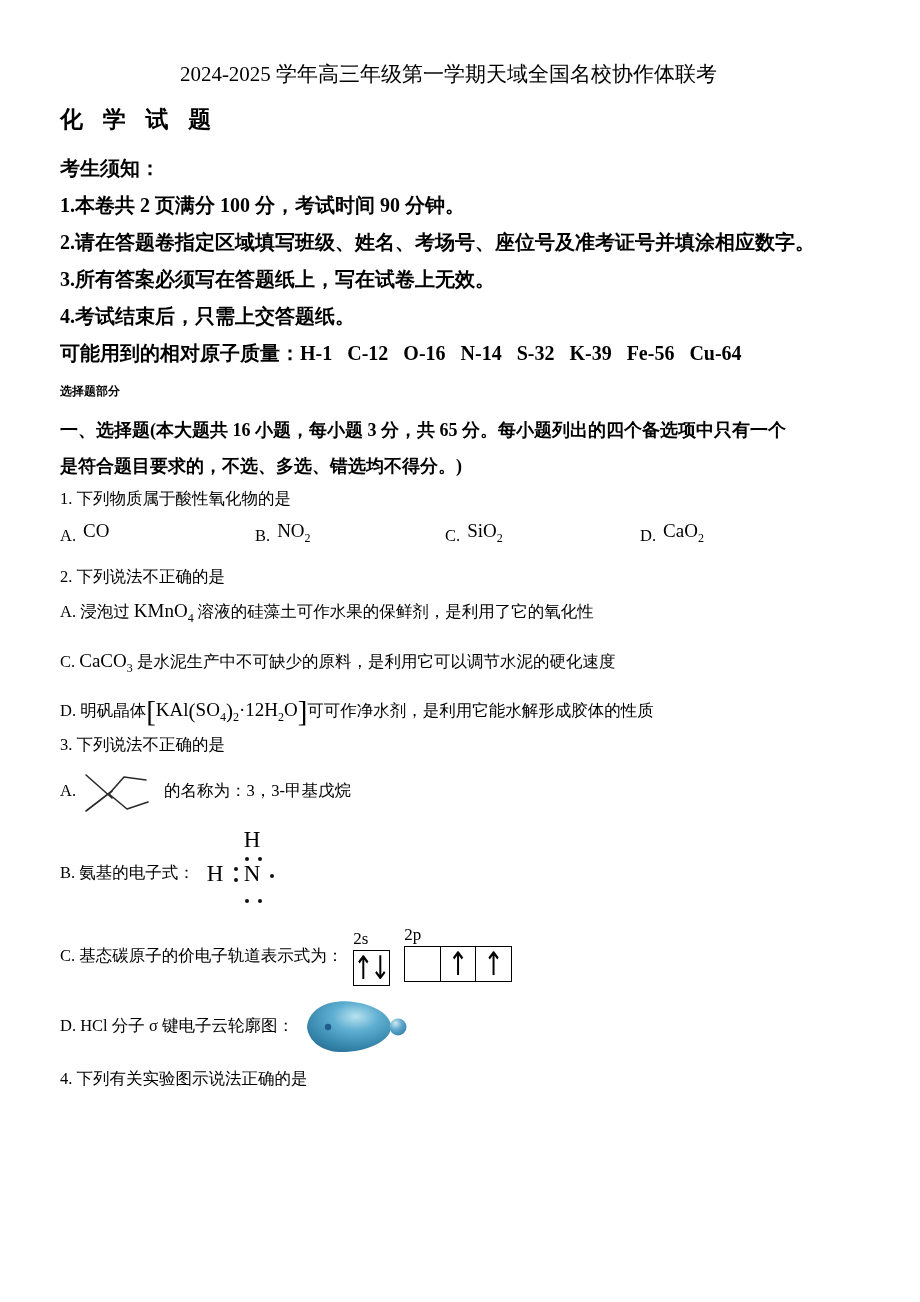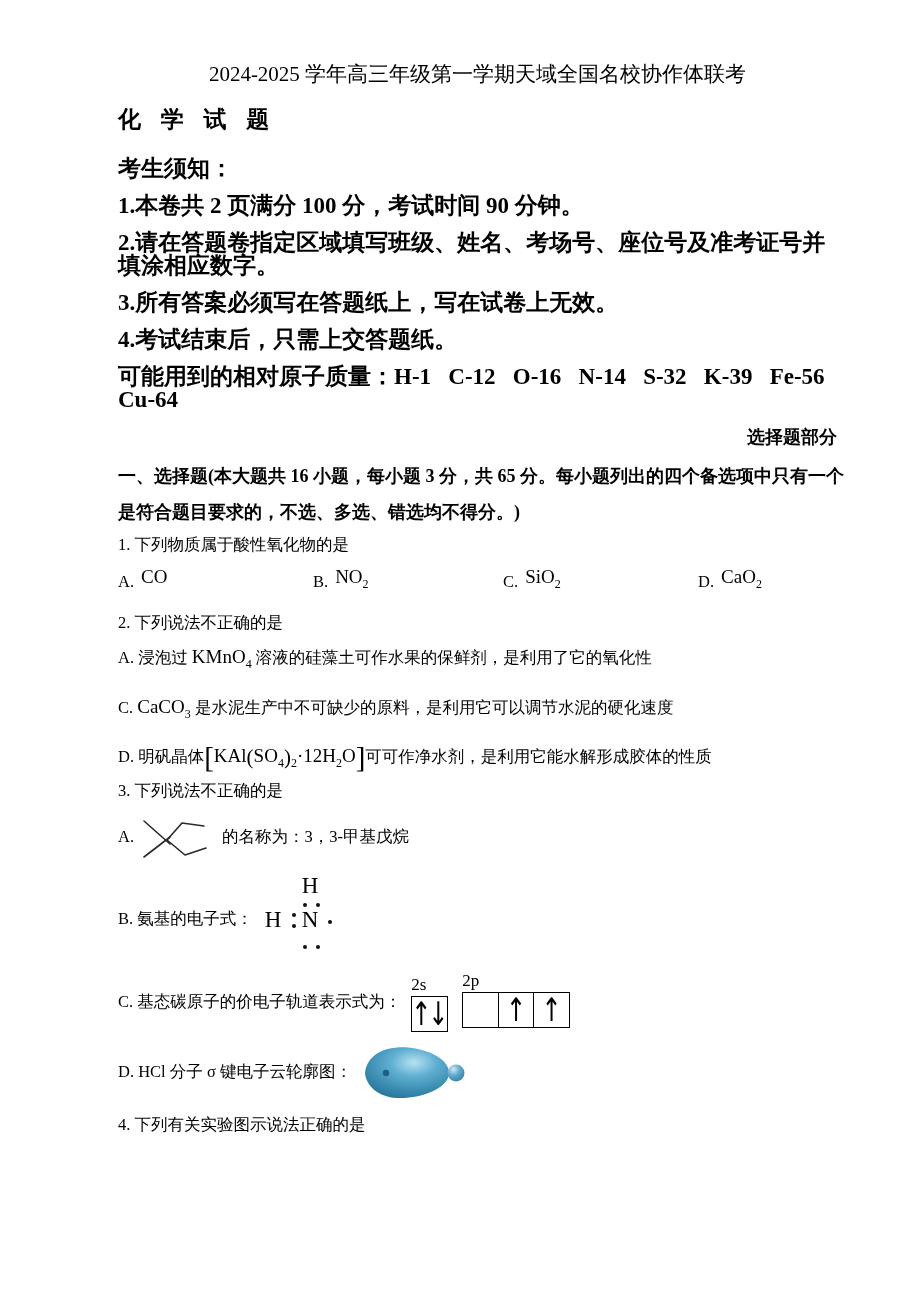--- a/index.html
+++ b/index.html
@@ -1,26 +1,26 @@
 <!DOCTYPE html>
 <html><head>
 <meta charset="utf-8">
 <style>
   html,body{margin:0;padding:0;background:#ffffff;}
   .page{
     width:920px;height:1302px;box-sizing:border-box;
-    padding:60px 83px 20px 118px;overflow:hidden;background:#fff;color:#000;
+    padding:60px 83px 20px 60px;overflow:hidden;background:#fff;color:#000;
     font-family:"Liberation Serif","DejavU Serif",serif;
     font-family:"Liberation Serif","DejaVu Serif",serif;
   }
   .nowrap{white-space:nowrap;}
   .doc-title{font-size:21px;font-weight:400;text-align:center;margin:0 0 16px;white-space:nowrap;}
   .doc-subtitle{font-size:23px;font-weight:700;letter-spacing:7px;margin:0 0 22px;}
-  .notice p{font-size:23px;font-weight:700;margin:0 0 14px;line-height:23px;white-space:pre-wrap;}
-  .part-heading{font-size:18px;font-weight:700;text-align:right;margin:0 0 12px;line-height:25px;}
+  .notice p{font-size:20px;font-weight:700;margin:0 0 14px;line-height:23px;white-space:pre-wrap;}
+  .part-heading{font-size:12px;font-weight:700;text-align:left;margin:0 0 12px;line-height:25px;}
   .inst{font-size:18px;font-weight:700;margin:0 0 8px;line-height:28px;}
   .stem{font-size:16.5px;font-weight:400;margin:0 0 10px;line-height:22px;}
   .q1-row{display:flex;margin:6px 0 20px;align-items:flex-end;}
   .q1-col{display:flex;align-items:flex-end;}
   .q1-col.c0{width:195px;} .q1-col.c1{width:190px;} .q1-col.c2{width:195px;} .q1-col.c3{flex:1;}
   .opt-label{font-size:16.5px;margin-right:7px;}
   .chem{font-size:19px;}
   .chem sub, sub{font-size:12px;}
   .opt{font-size:16.5px;margin:0 0 17px;line-height:25px;}
   .q2d{margin-bottom:4px;}

